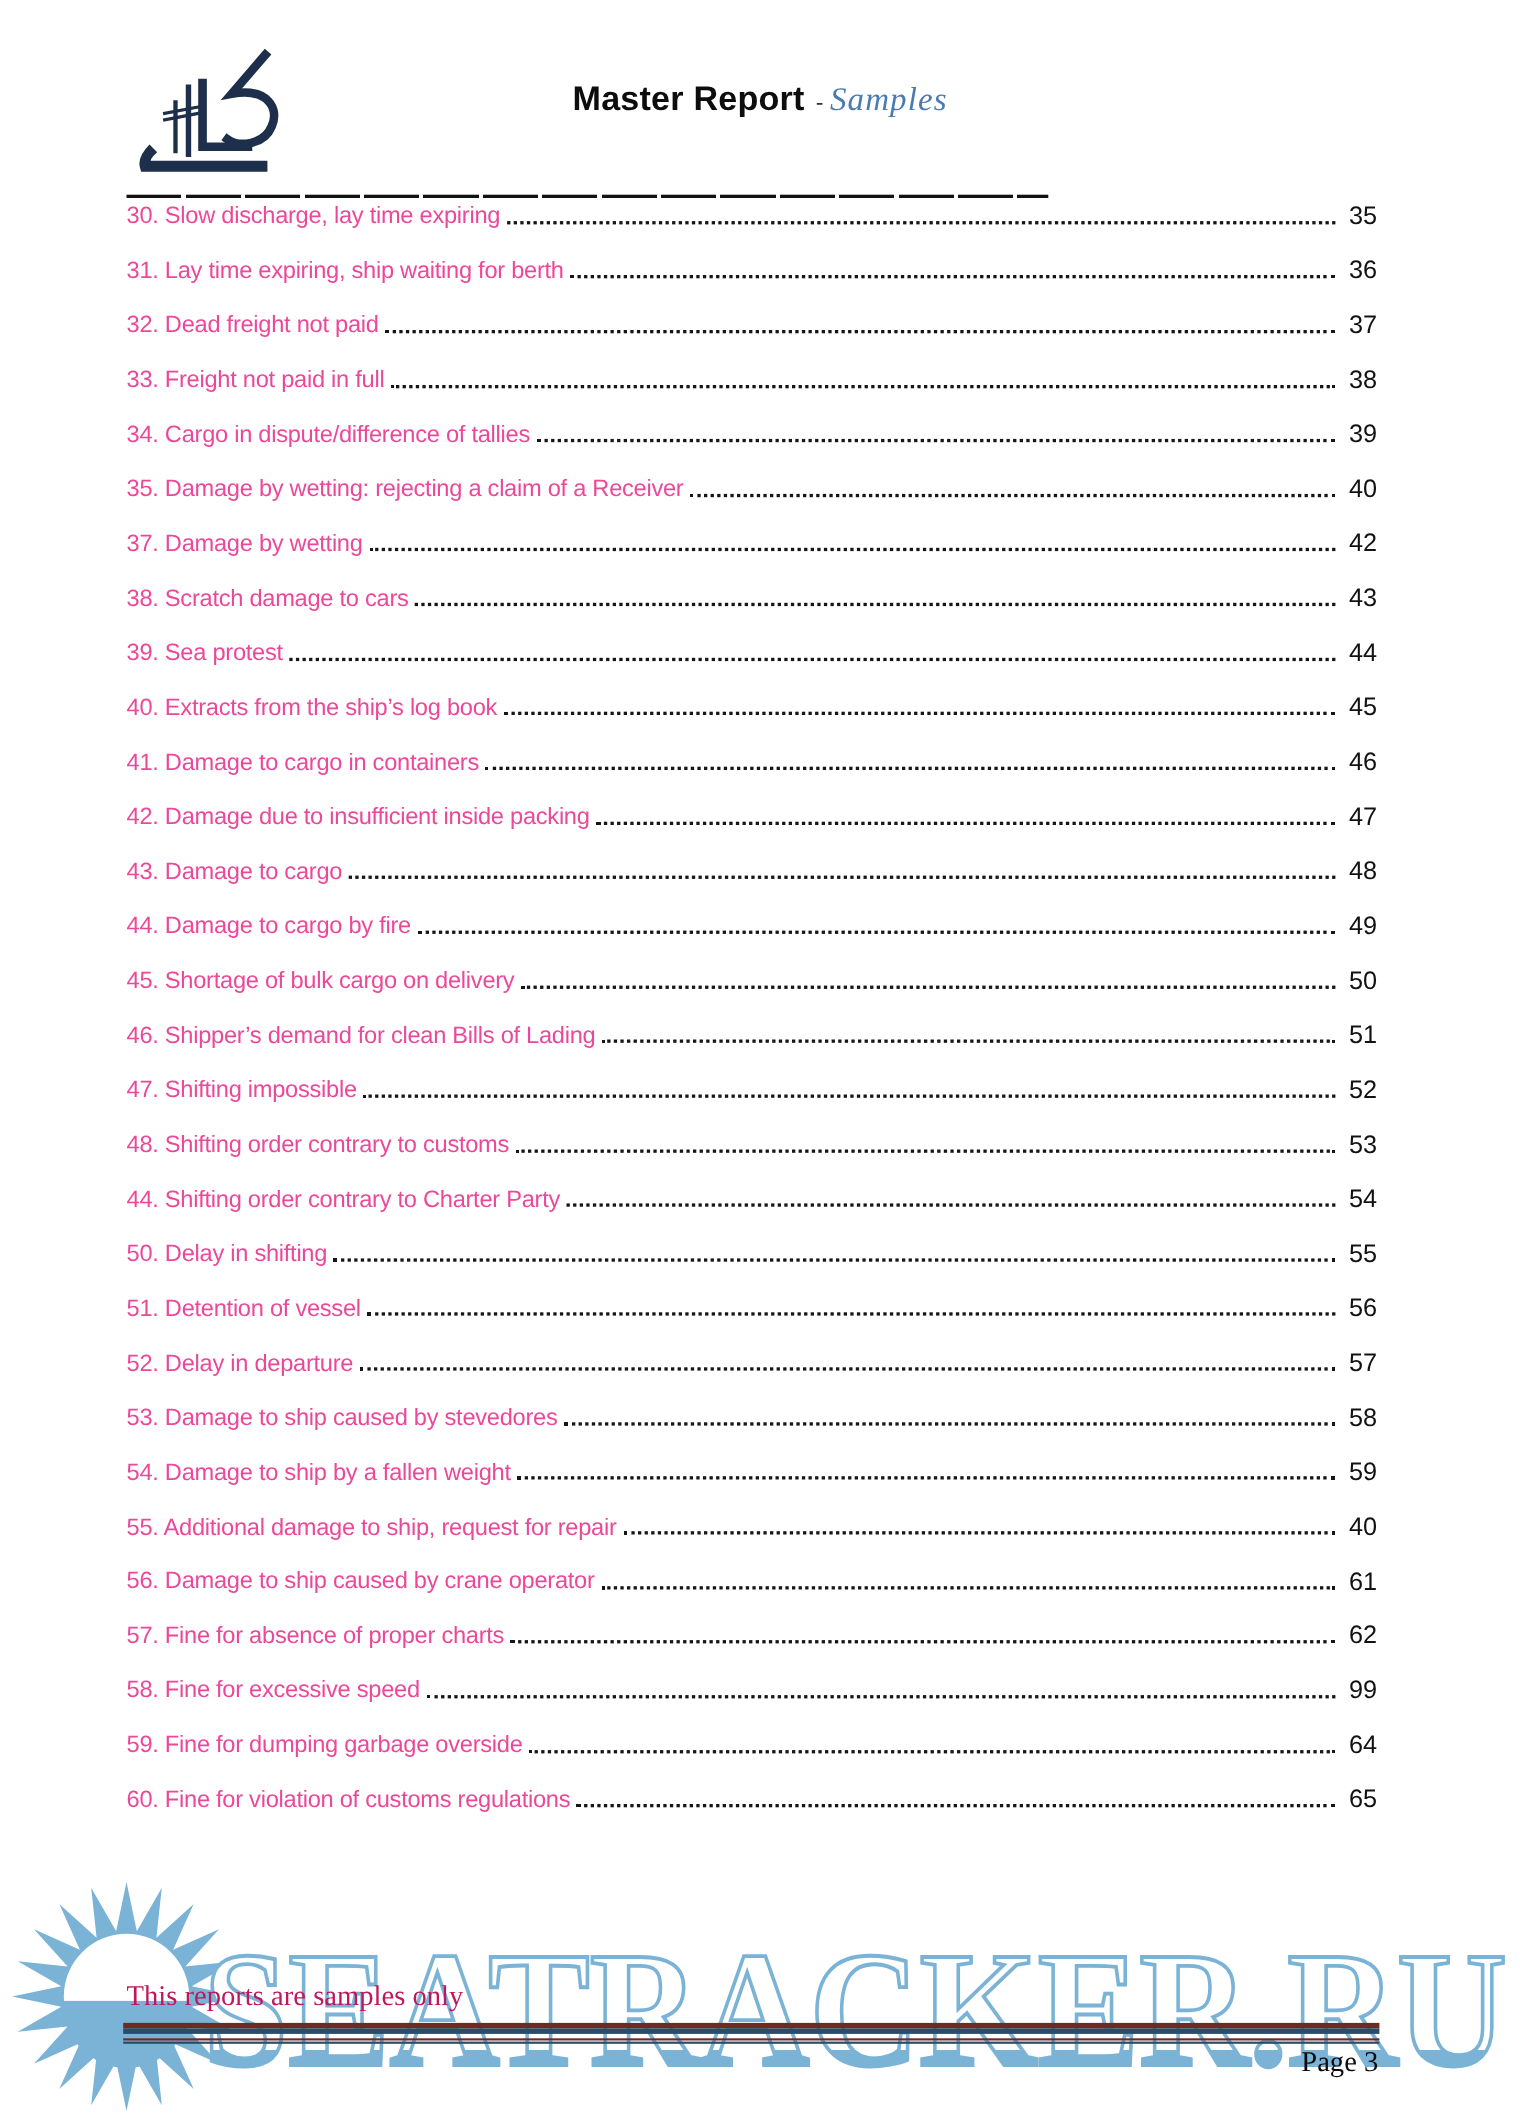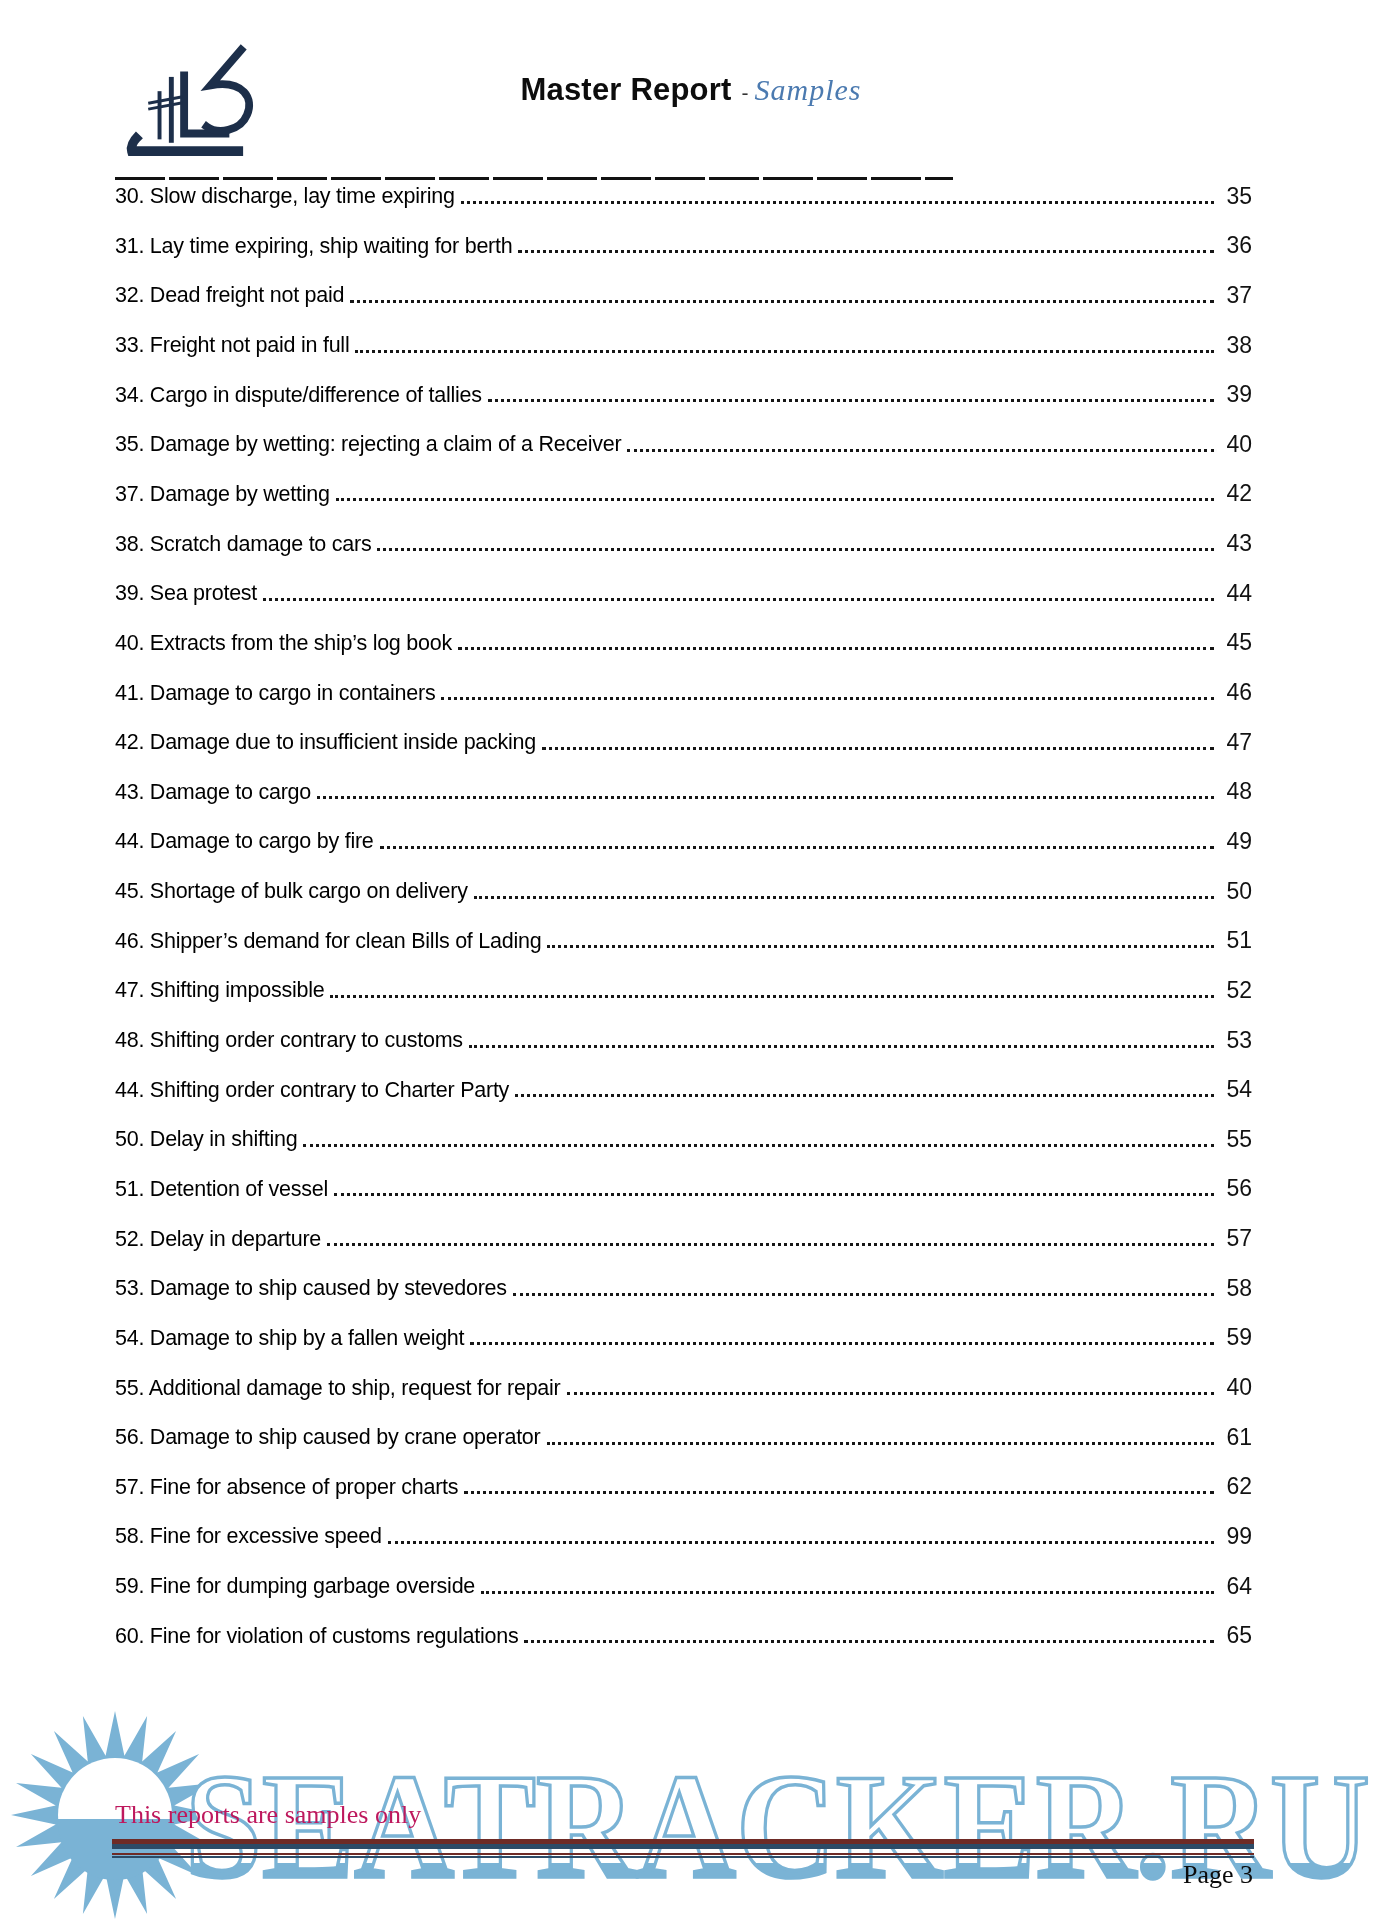--- a/index.html
+++ b/index.html
@@ -28,21 +28,21 @@
     background:repeating-linear-gradient(90deg,#121212 0 50px,rgba(0,0,0,0) 50px 54px);
   }
 
   
   .toc{position:absolute;left:115px;right:130px;top:167px;z-index:2;}
   .toc-row{
     display:flex;align-items:flex-end;height:49.65px;box-sizing:border-box;
     padding-bottom:9px;
   }
   .toc-label{
-    font-size:21.5px;color:#000000;letter-spacing:-0.25px;white-space:nowrap;
+    font-size:21.5px;color:#ec4899;letter-spacing:-0.25px;white-space:nowrap;
     line-height:1;
   }
   .toc-leader{
     flex:1 1 auto;border-bottom:3px dotted #161616;margin:0 4px 4px 6px;
     min-width:20px;
   }
   .toc-page{
     font-size:23px;color:#121212;min-width:34px;text-align:right;line-height:1;
   }
 

